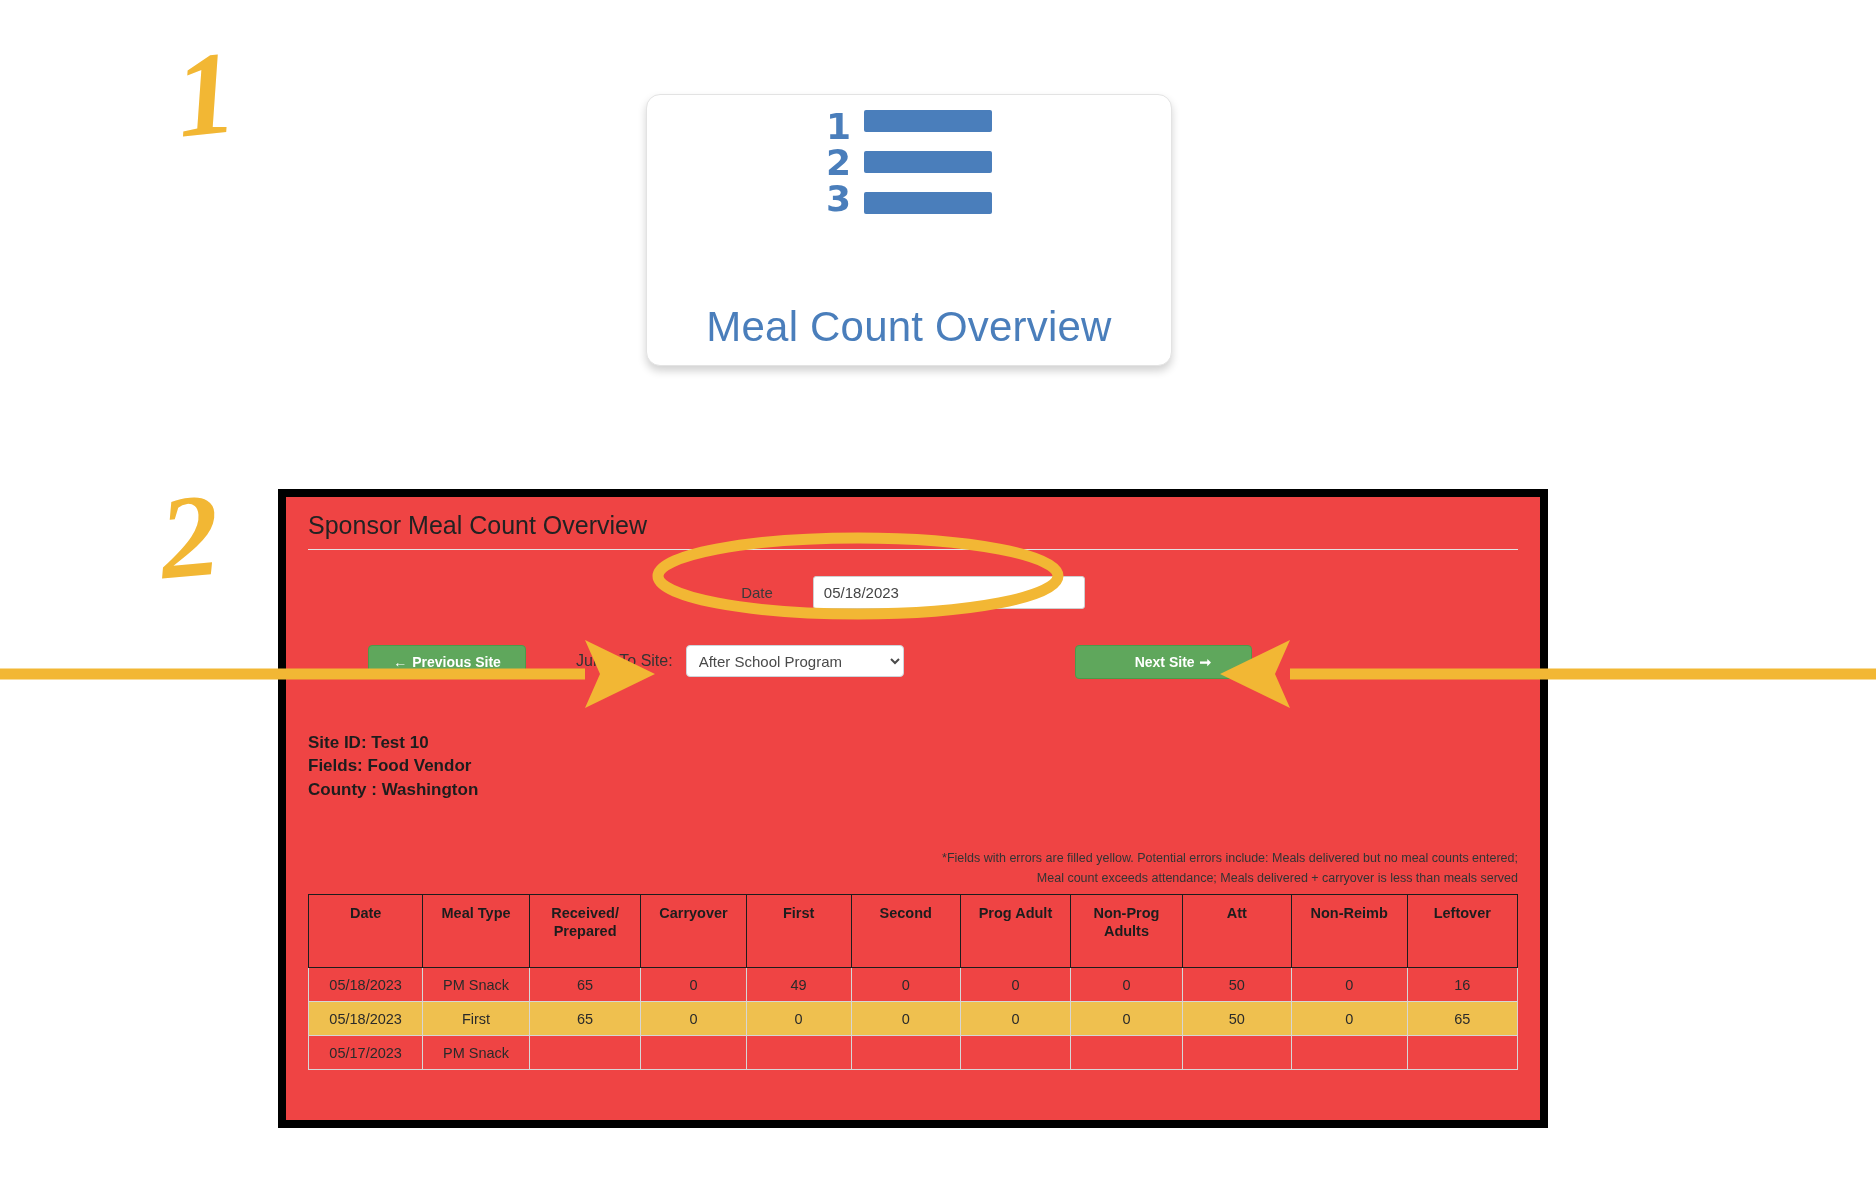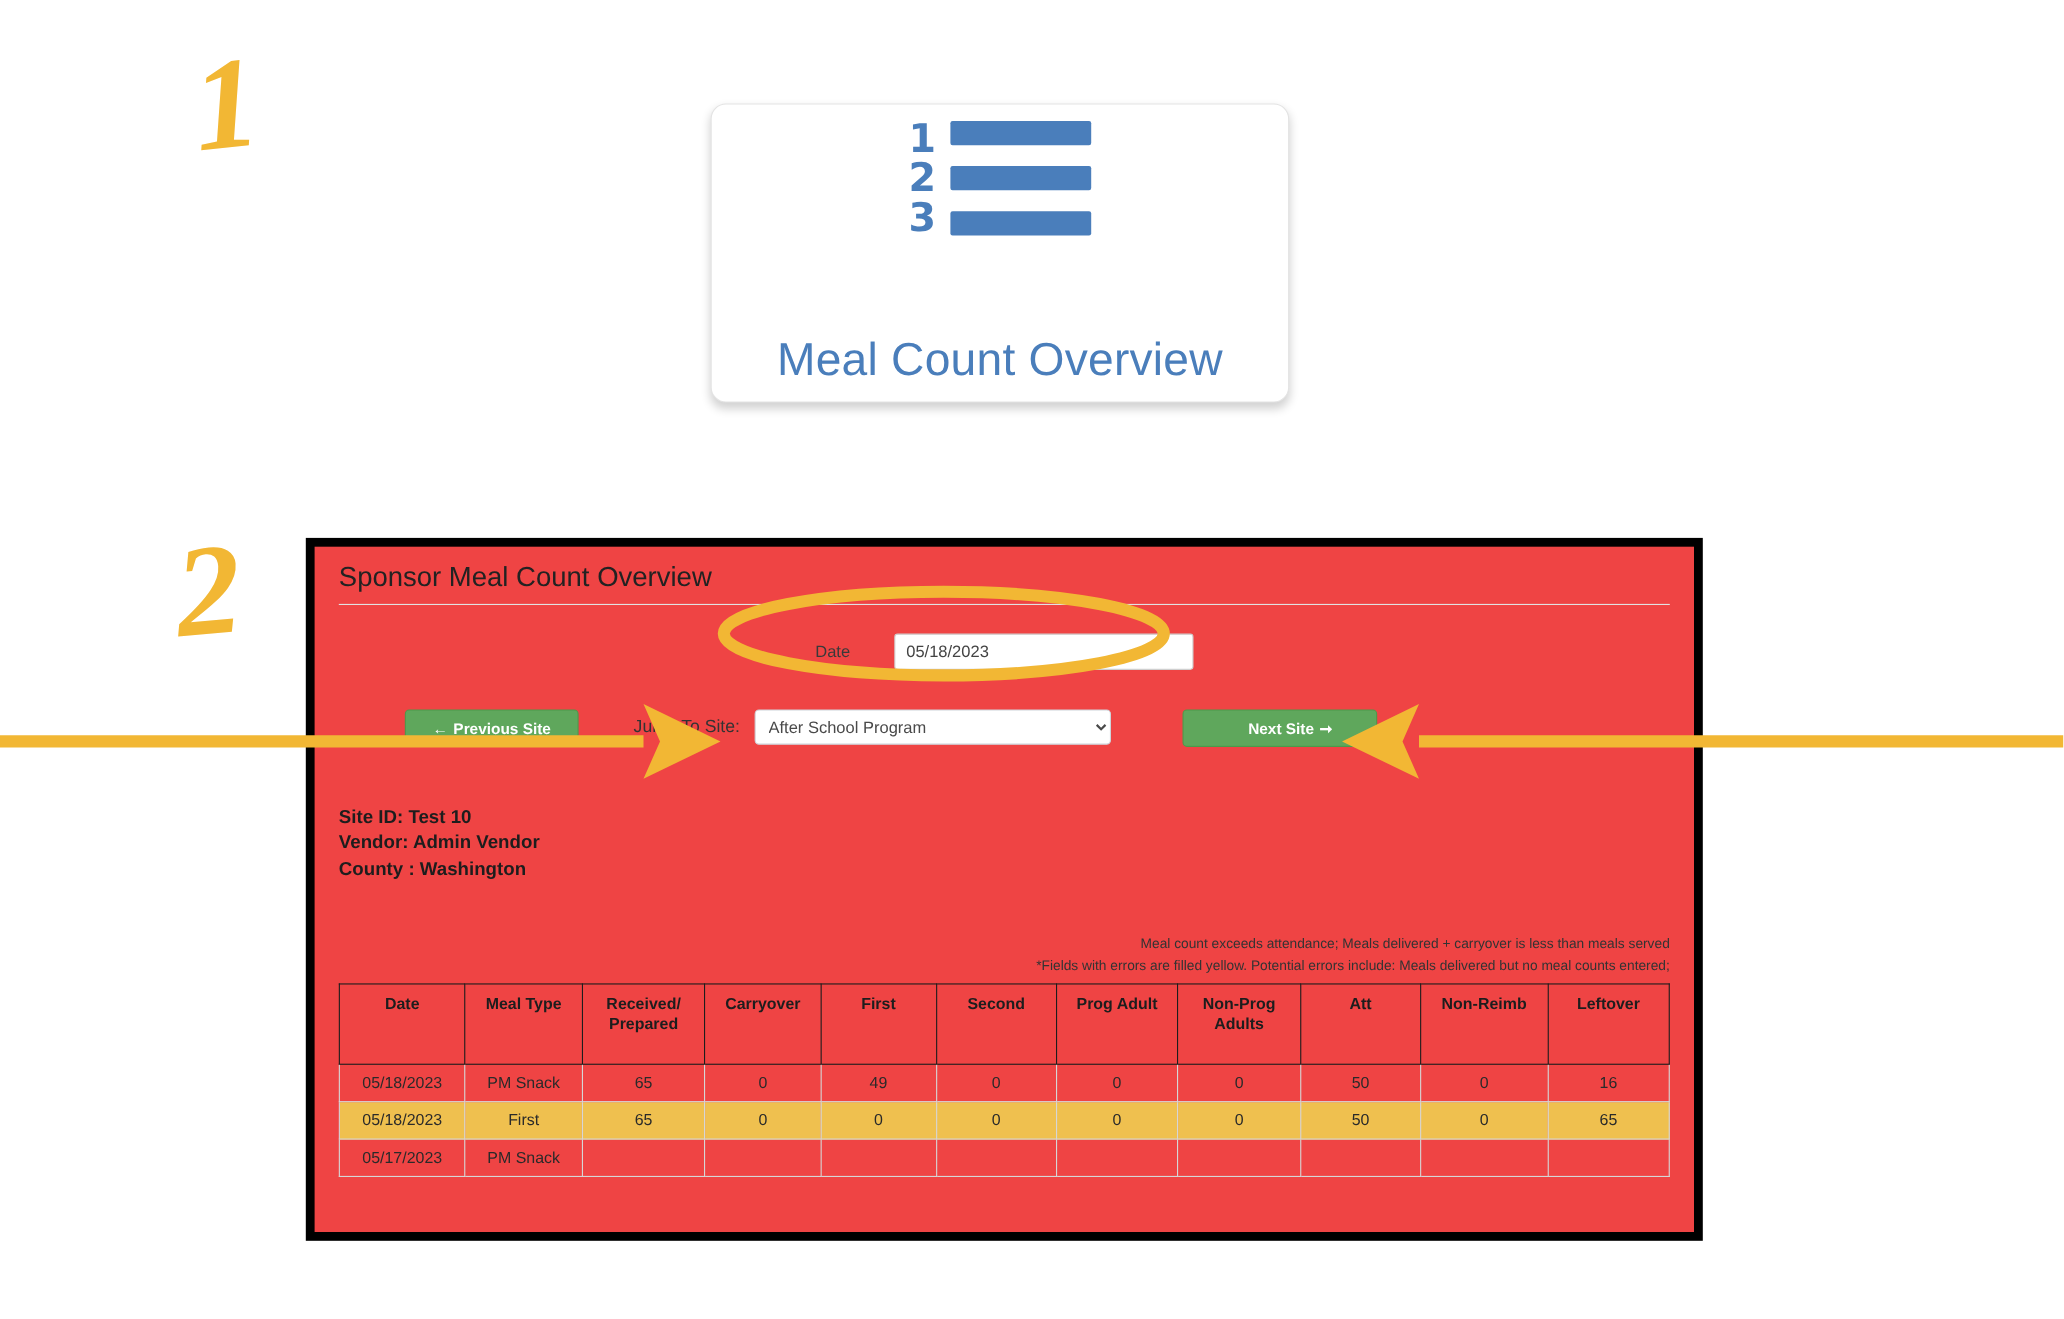--- a/index.html
+++ b/index.html
@@ -168,21 +168,21 @@
   #jump-group {
     position: absolute;
     left: 268px;
     top: 0;
     display: flex;
     align-items: center;
     gap: 13px;
   }
   #jump-label { font-size: 16px; color: #333333; white-space: nowrap; }
   #jump-select {
-    width: 324px;
+    width: 218px;
     height: 32px;
     box-sizing: border-box;
     border: 1px solid #ced4da;
     border-radius: 4px;
     background: #ffffff;
     font-family: "Liberation Sans", sans-serif;
     font-size: 15px;
     color: #4a4a4a;
     padding: 0 8px;
   }
@@ -289,27 +289,27 @@
       </div>
 
       <div id="btn-next-site" class="btn-green">
         <span>Next Site</span>
         <span>➞</span>
       </div>
     </div>
 
     <div id="site-info">
       <div>Site ID: Test 10</div>
-      <div>Vendor: Admin Vendor</div>
+      <div>Fields: Food Vendor</div>
       <div>County : Washington</div>
     </div>
 
     <div id="error-note">
+      <div>*Fields with errors are filled yellow. Potential errors include: Meals delivered but no meal counts entered;</div>
       <div>Meal count exceeds attendance; Meals delivered + carryover is less than meals served</div>
-      <div>*Fields with errors are filled yellow. Potential errors include: Meals delivered but no meal counts entered;</div>
     </div>
 
     <table id="meal-table">
       <colgroup>
         <col style="width:8.7%">
           <col style="width:8.1%">
           <col style="width:8.5%">
         <col style="width:8.0%">
           <col style="width:8.0%">
           <col style="width:8.3%">

